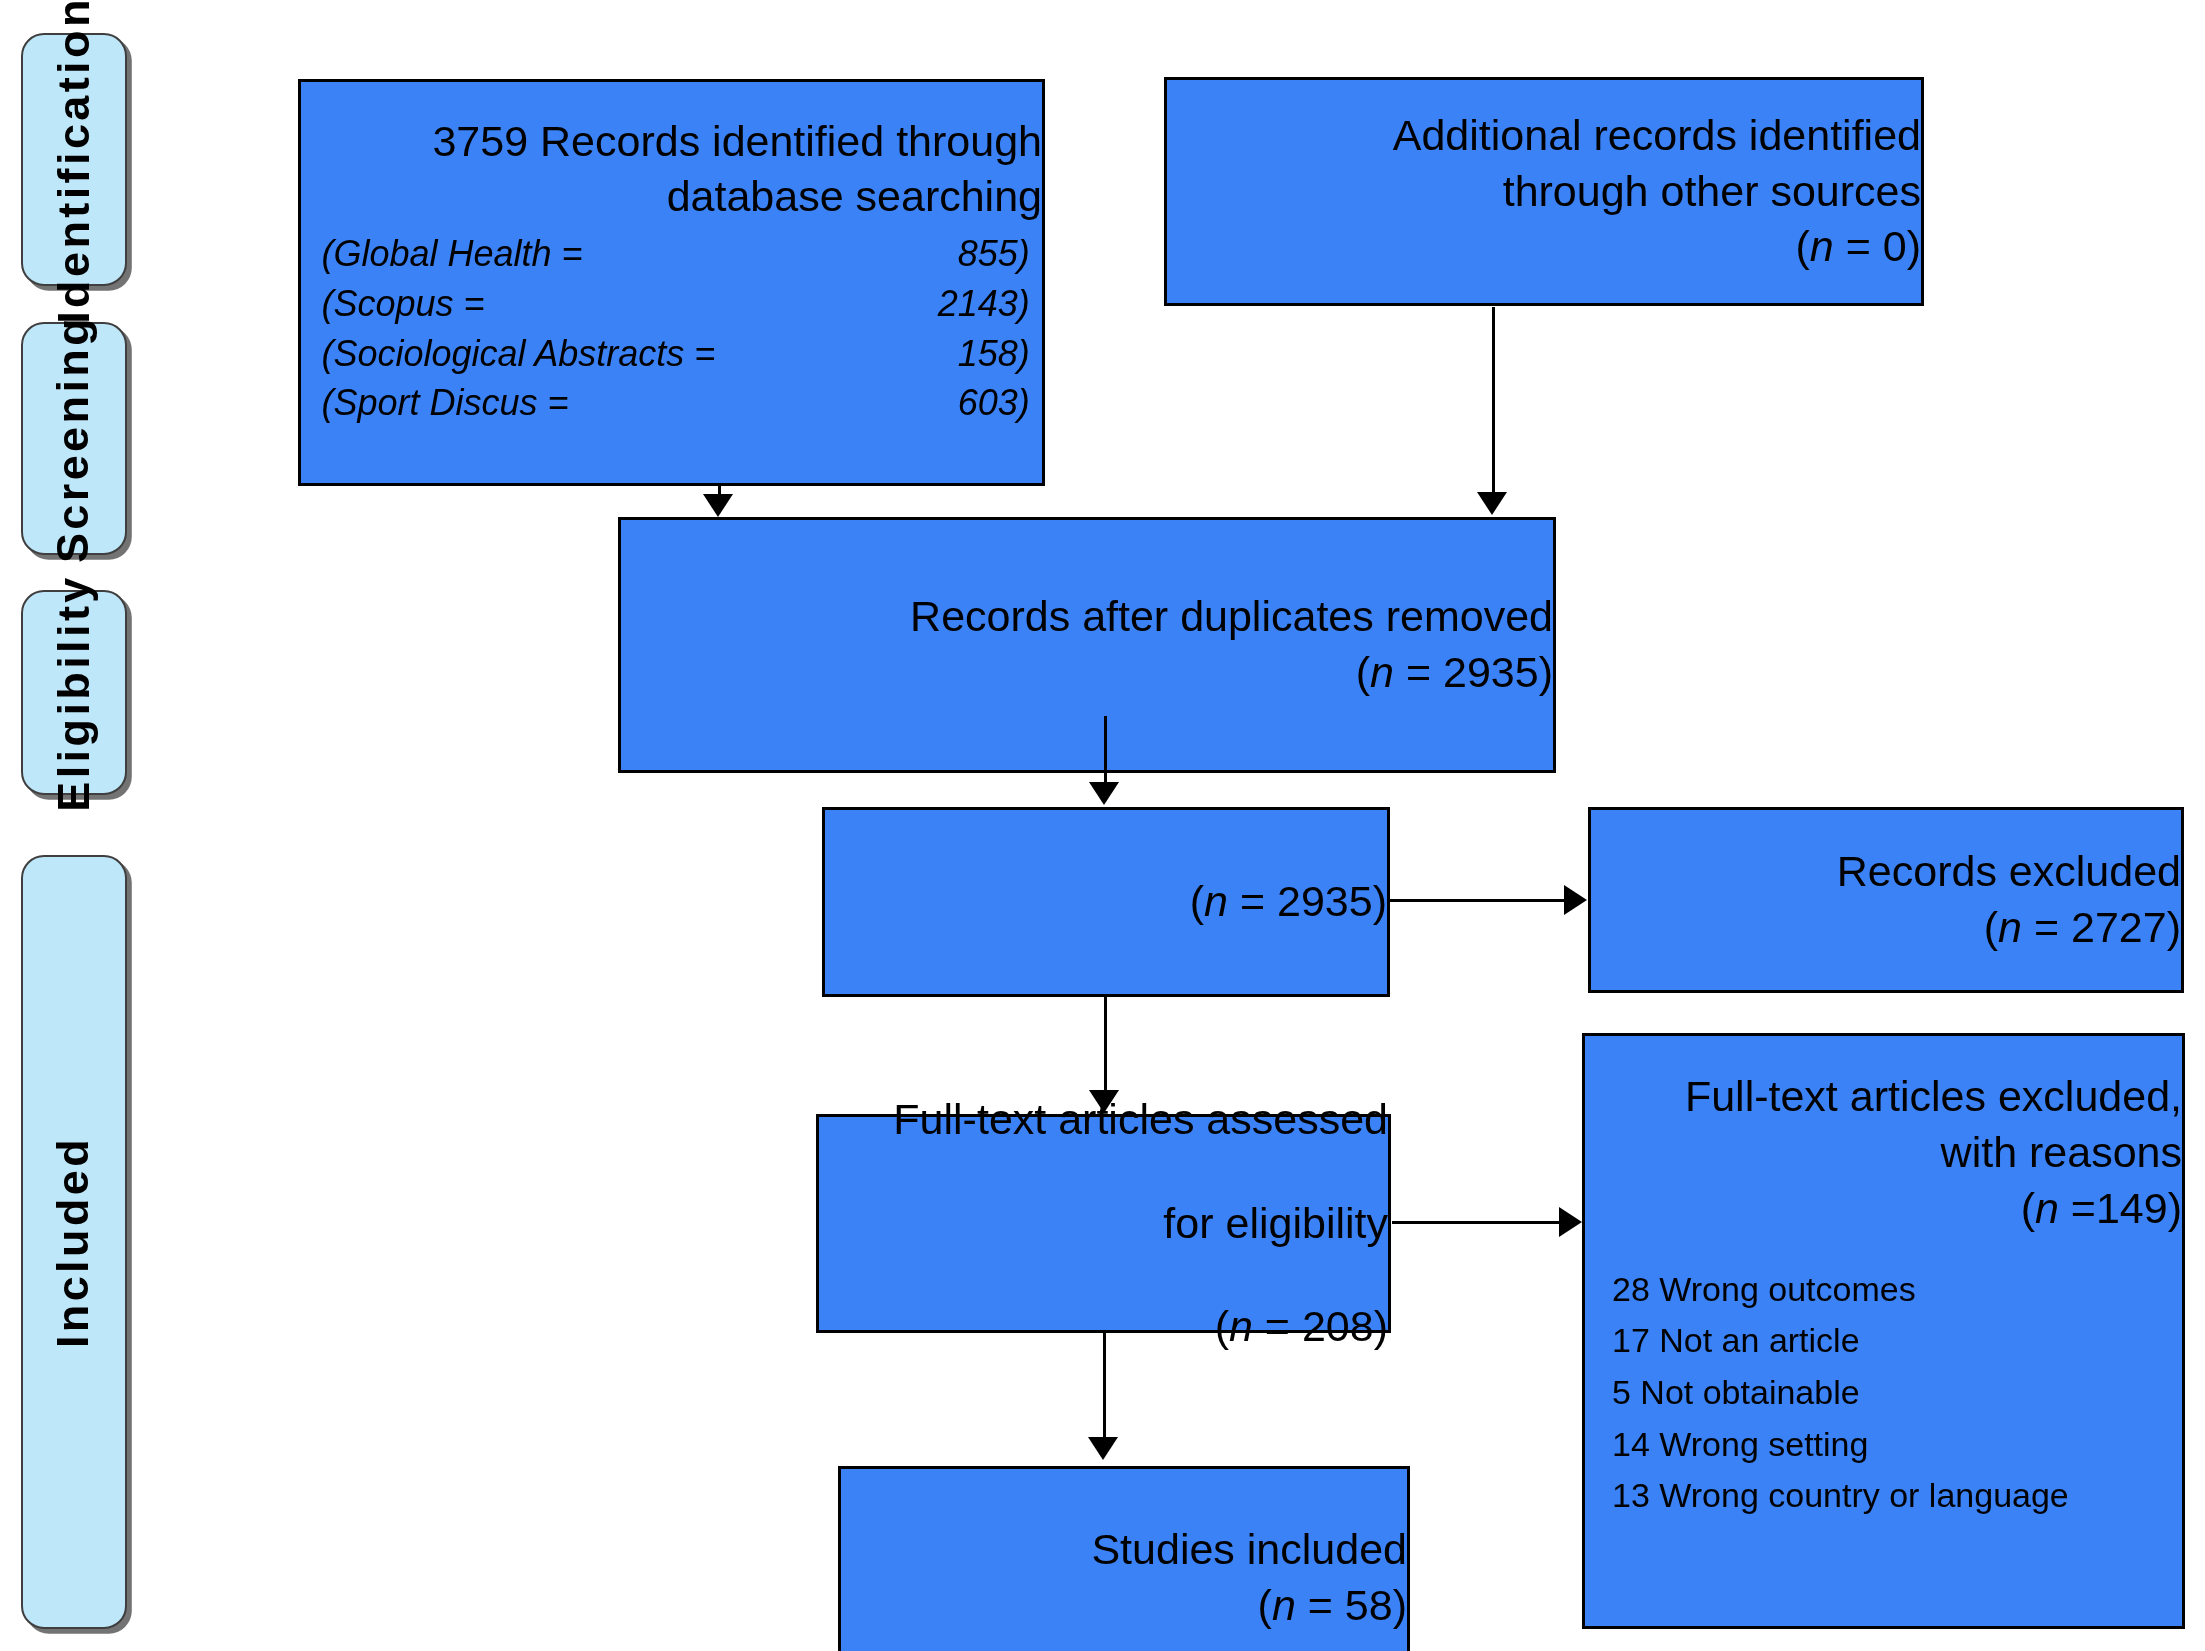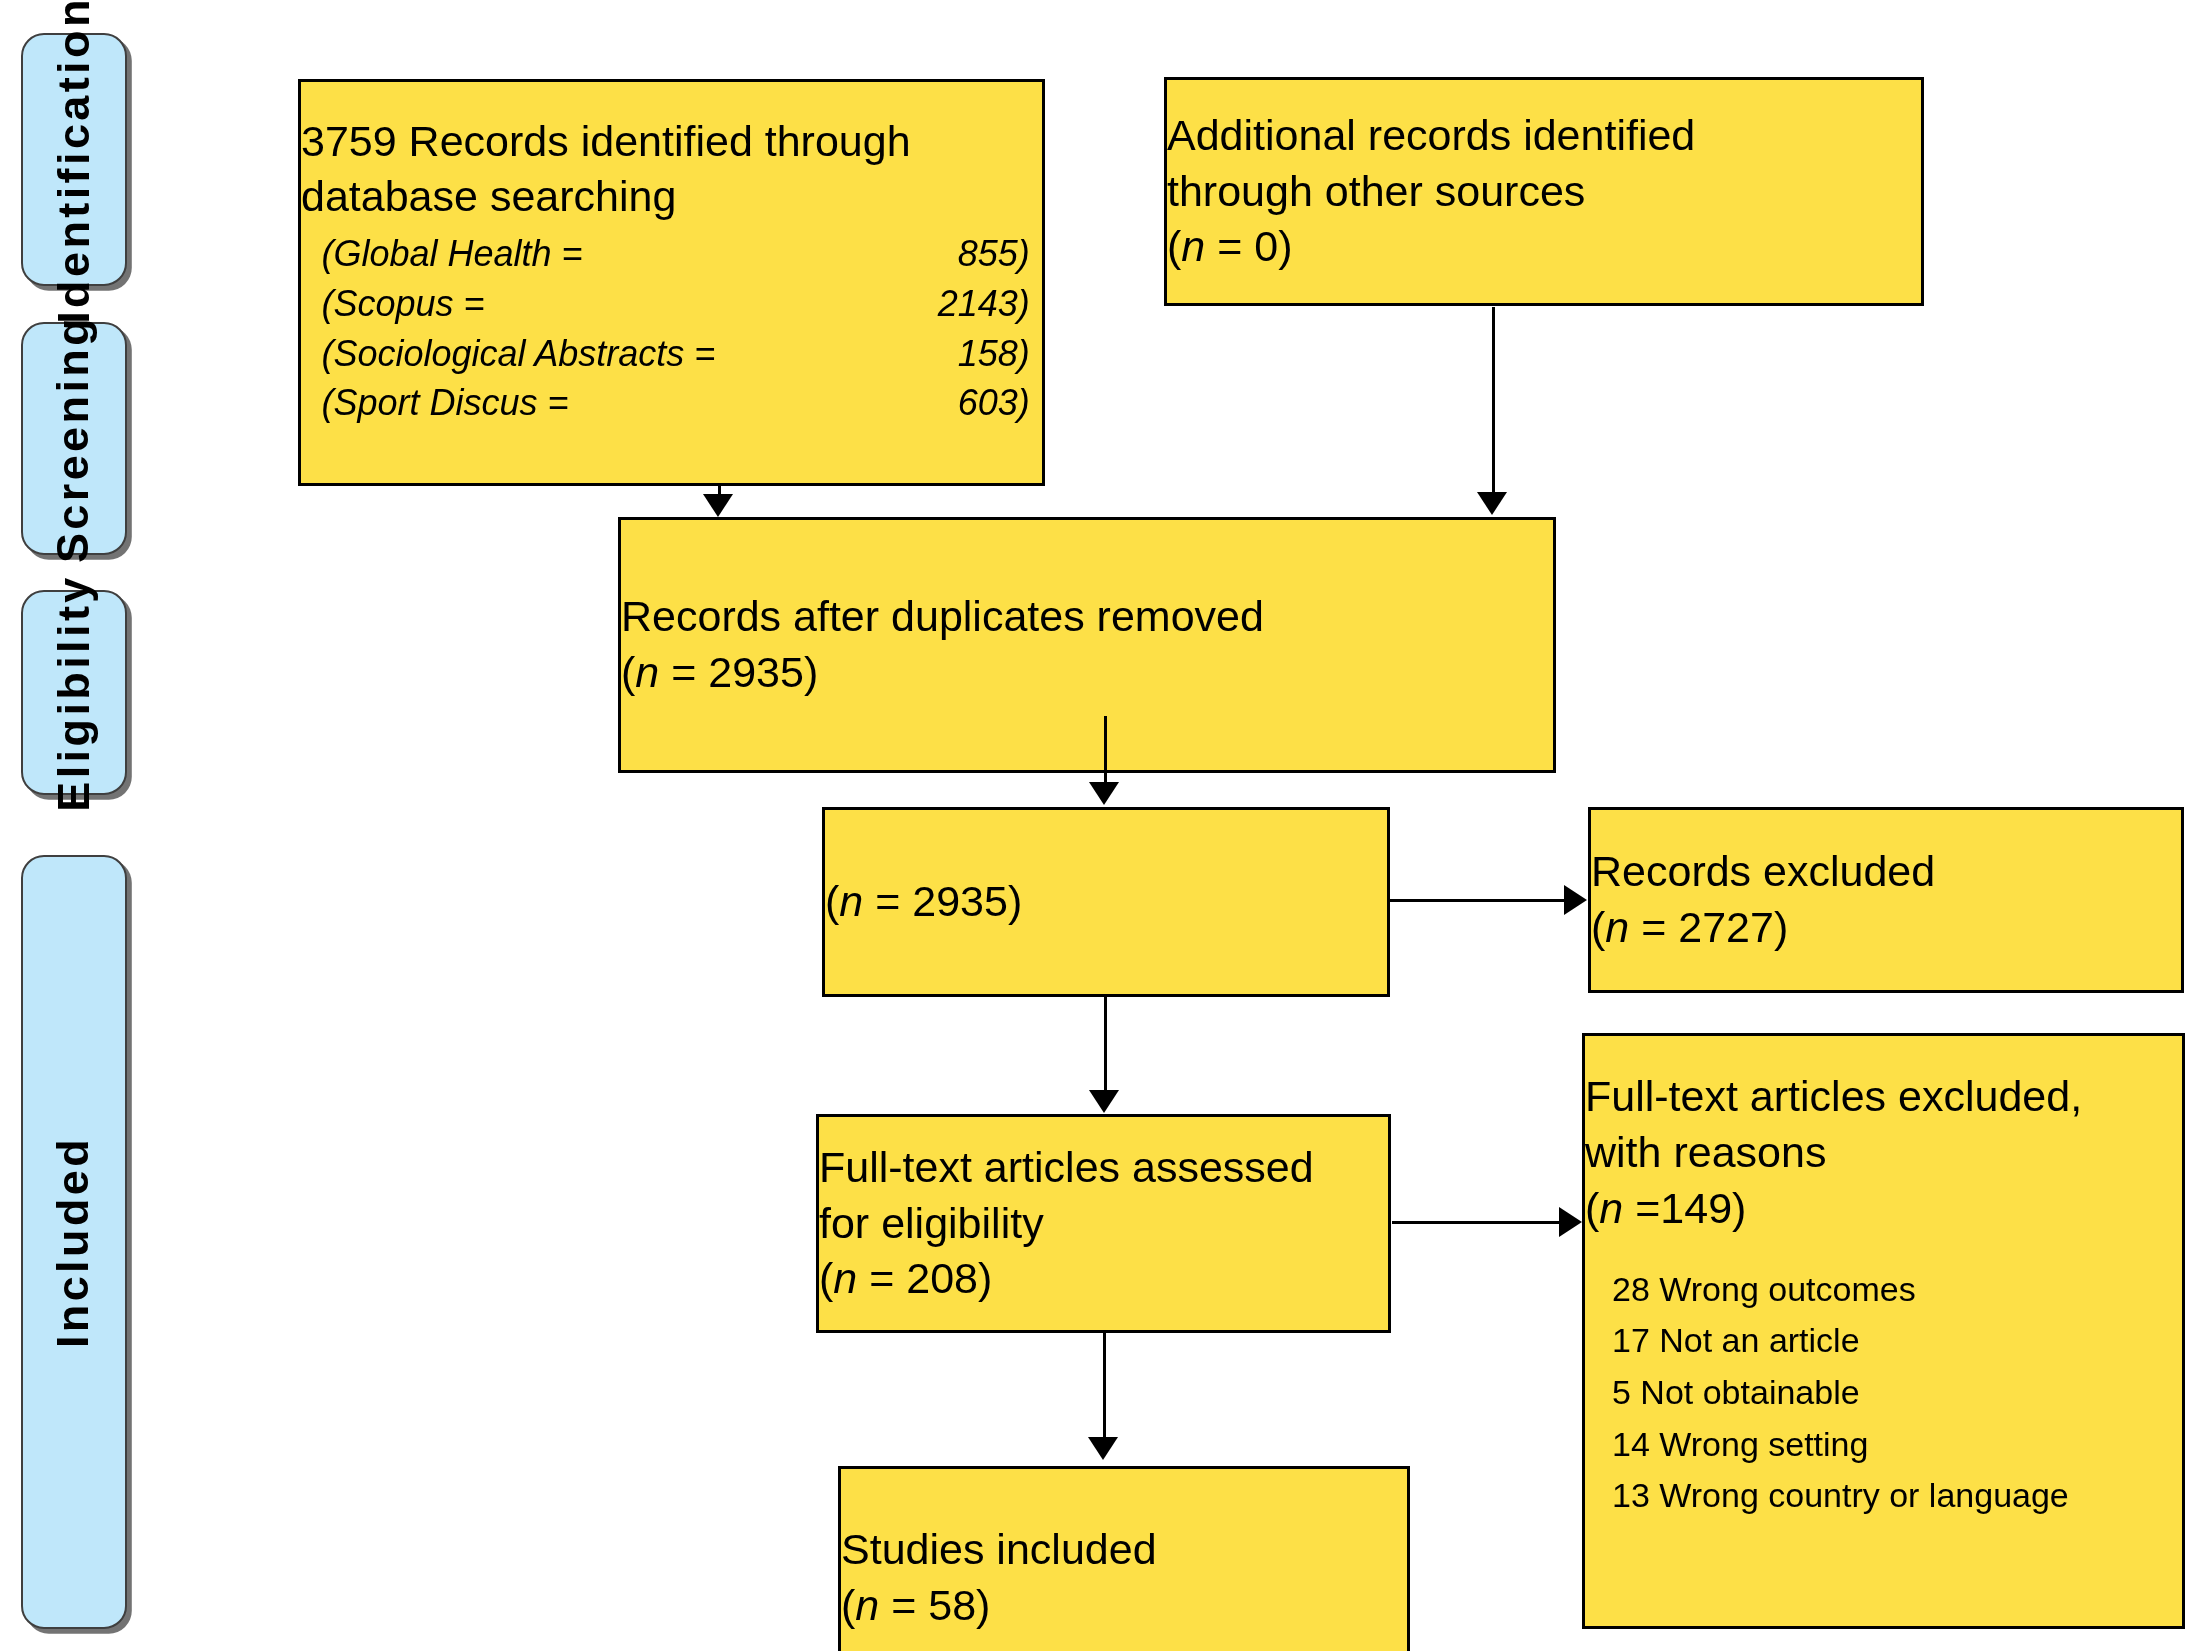--- a/index.html
+++ b/index.html
@@ -38,27 +38,27 @@
     font-weight: bold;
     font-size: 45px;
     letter-spacing: 3.4px;
     color: #000000;
     font-family: "Liberation Sans", sans-serif;
   }
 
   
   .flow-box {
     position: absolute;
-    background: #fde047;
+    background: #3b82f6;
     border: 3.4px solid #000000;
     box-sizing: border-box;
     display: flex;
     flex-direction: column;
     justify-content: center;
-    align-items: flex-start;
+    align-items: flex-end;
   }
   .flow-box.align-top {
     justify-content: flex-start;
   }
   .box-line {
     font-size: 43px;
     line-height: 1.30;
     text-align: center;
     white-space: nowrap;
     color: #000000;
@@ -199,21 +199,21 @@
 
   <div class="flow-box" style="left:822px; top:807px; width:568px; height:190px;">
     <div class="box-line n-line"><span>(</span><i>n</i><span> = 2935)</span></div>
   </div>
 
   <div class="flow-box" style="left:1588px; top:807px; width:596px; height:186px;">
     <div class="box-line">Records excluded</div>
     <div class="box-line n-line"><span>(</span><i>n</i><span> = 2727)</span></div>
   </div>
 
-  <div class="flow-box" style="left:816px; top:1114px; width:575px; height:219px;">
+  <div class="flow-box" style="left:816px; top:1114px; width:575px; height:219px;gap:48px;">
     <div class="box-line">Full-text articles assessed</div>
     <div class="box-line">for eligibility</div>
     <div class="box-line n-line"><span>(</span><i>n</i><span> = 208)</span></div>
   </div>
 
   <div class="flow-box align-top" style="left:1582px; top:1033px; width:603px; height:596px; padding-top:33px;">
     <div class="box-line">Full-text articles excluded,</div>
     <div class="box-line">with reasons</div>
     <div class="box-line n-line"><span>(</span><i>n</i><span> =149)</span></div>
 

